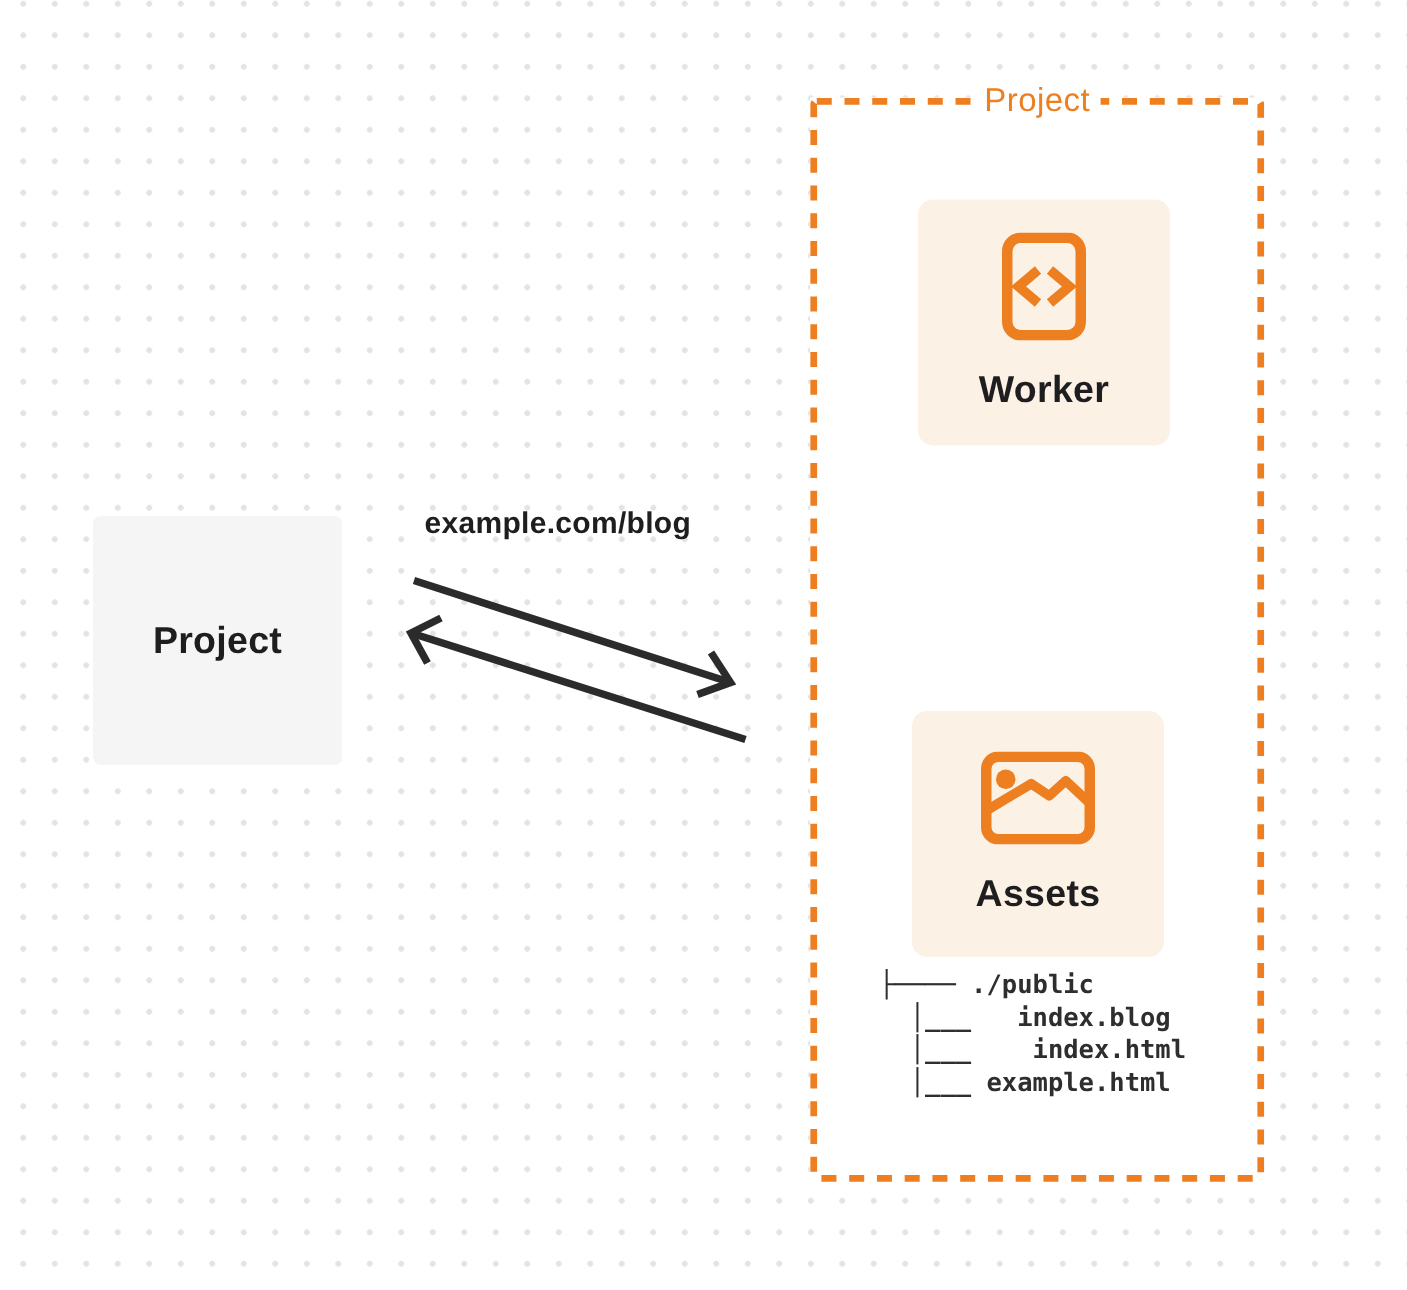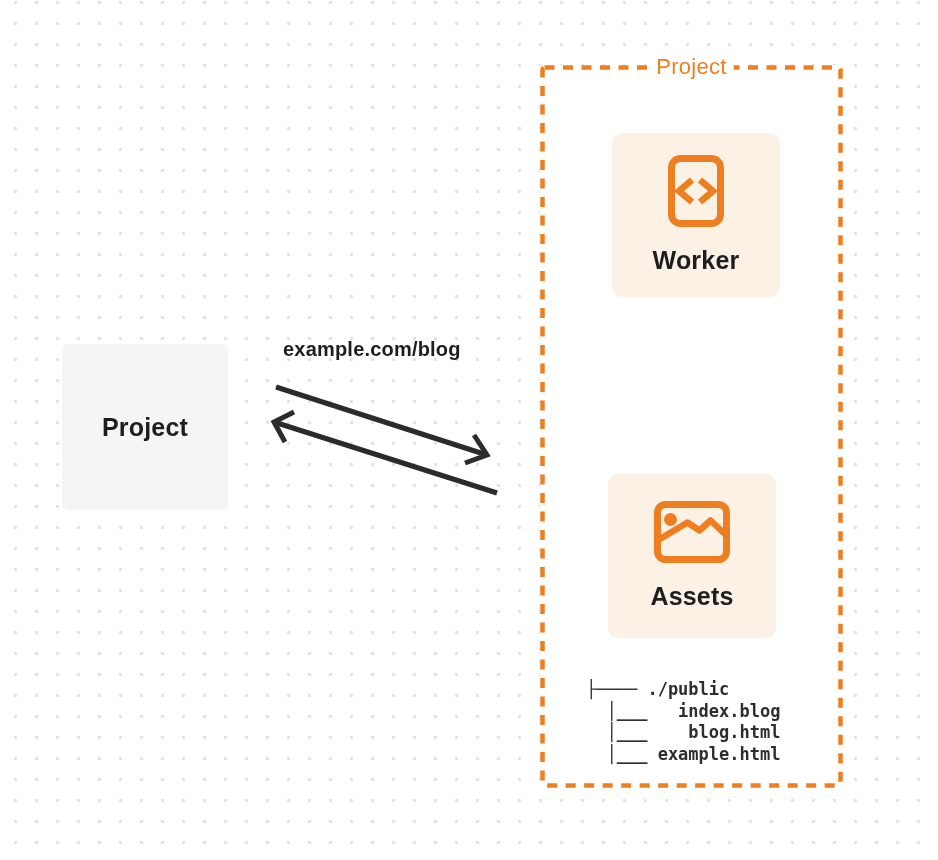--- a/index.html
+++ b/index.html
@@ -55,21 +55,21 @@
   .card-label{ font-size:25px; font-weight:bold; color:var(--ink); letter-spacing:.2px;}
   .icon rect, .icon polyline, .icon path{ fill:none; stroke:var(--accent);}
   .icon rect{ stroke-width:7;}
   .icon polyline{ stroke-width:6.5; stroke-linejoin:miter; stroke-linecap:butt;}
   .icon .mountain{ stroke-width:6.5; stroke-linejoin:round; stroke-linecap:round;}
   .icon .sun{ fill:var(--accent); stroke:none;}
   
   .file-tree{
     position:absolute; left:46px; top:582px;
     font-family:"DejaVu Sans Mono","Liberation Mono",monospace;
-    font-size:17px; font-weight:bold; line-height:21.5px; color:var(--tree-ink);margin-top:32px;
+    font-size:17px; font-weight:bold; line-height:21.5px; color:var(--tree-ink);
   }
   .tree-line{ white-space:pre;}
 </style>
 </head>
 <body>
 
 <div class="page">
 
   <div class="client-box">
     <span class="client-label">Project</span>
@@ -104,18 +104,18 @@
         <rect x="3.5" y="3.5" width="49" height="65" rx="9"></rect>
         <polyline points="24,25 11,36 24,47"></polyline>
         <polyline points="32,25 45,36 32,47"></polyline>
       </svg>
       <div class="card-label">Worker</div>
     </div>
 
     <div class="file-tree">
       <div class="tree-line">├──── ./public</div>
       <div class="tree-line">  │___   index.blog</div>
-      <div class="tree-line">  │___    blog.html</div>
+      <div class="tree-line">  │___    index.html</div>
       <div class="tree-line">  │___ example.html</div>
     </div>
   </div>
 
 </div>
 
 </body></html>

